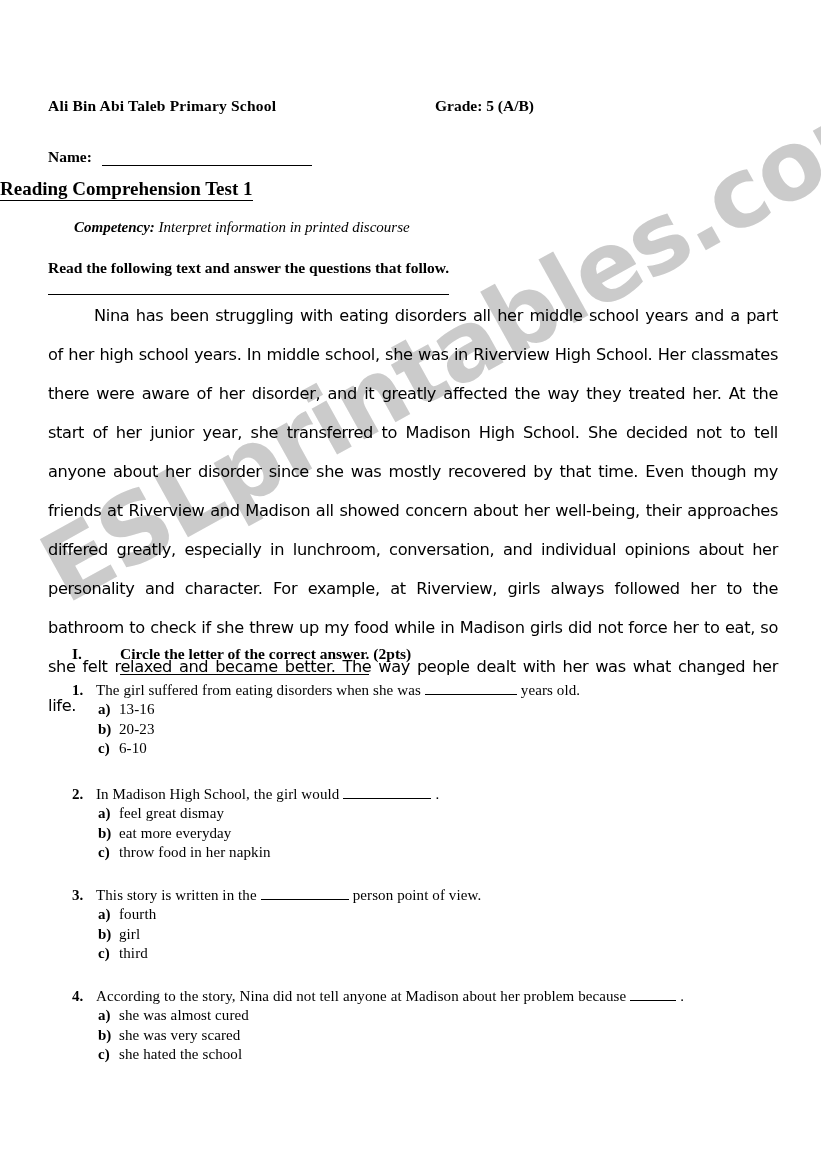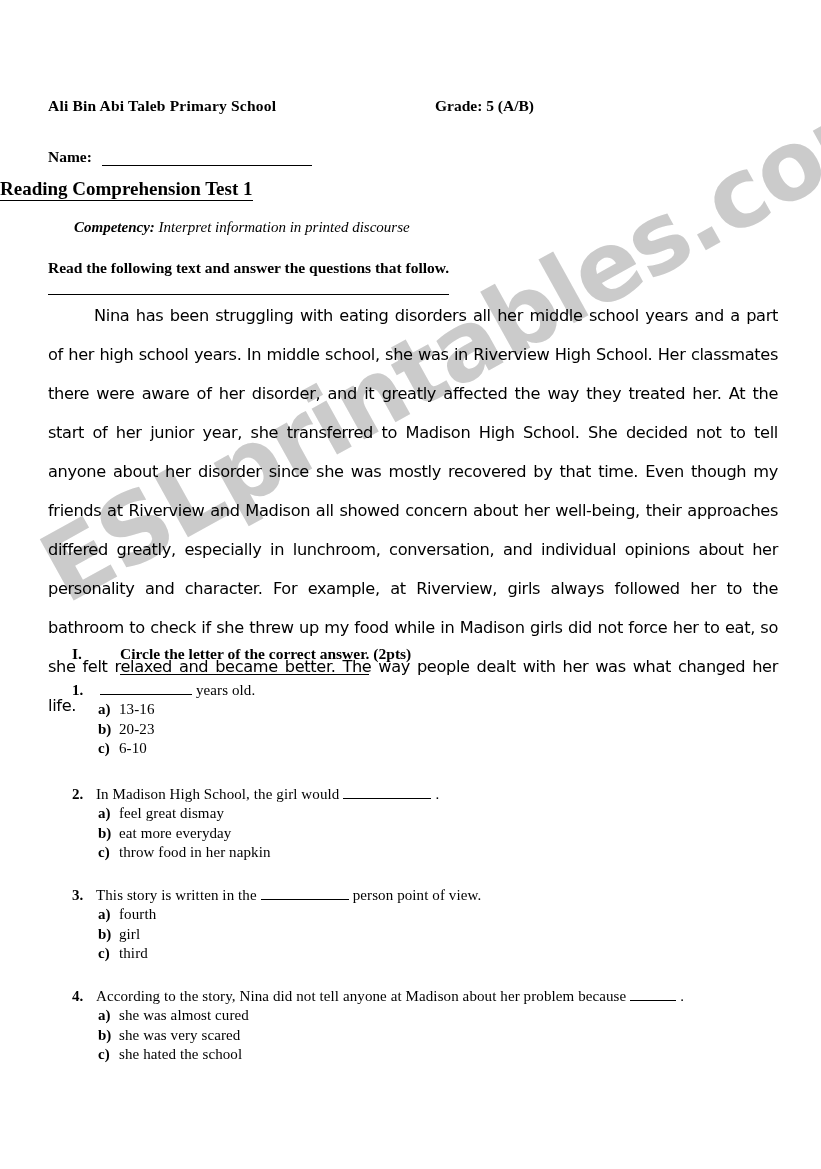--- a/index.html
+++ b/index.html
@@ -261,20 +261,21 @@
 
     <div class="passage">Nina has been struggling with eating disorders all her middle school years and a part of her high school years. In middle school, she was in Riverview High School. Her classmates there were aware of her disorder, and it greatly affected the way they treated her. At the start of her junior year, she transferred to Madison High School. She decided not to tell anyone about her disorder since she was mostly recovered by that time. Even though my friends at Riverview and Madison all showed concern about her well-being, their approaches differed greatly, especially in lunchroom, conversation, and individual opinions about her personality and character. For example, at Riverview, girls always followed her to the bathroom to check if she threw up my food while in Madison girls did not force her to eat, so she felt relaxed and became better. The way people dealt with her was what changed her life.</div>
 
     <div class="section-head">
       <span class="numeral">I.</span><span class="stitle">Circle the letter of the correct answer.</span> <span class="pts">(2pts)</span>
     </div>
 
     <div class="qblock" id="q1">
       <div class="qline">
         <span class="qnum">1.</span>
+        <span class="qtext">The girl suffered from eating disorders when she was</span>
         <span class="blank blank-lg"></span>
         <span class="qtext">years old.</span>
       </div>
       <div class="opts">
         <div class="opt">
           <span class="optletter">a)</span>
           <span class="opttext">13-16</span>
         </div>
         <div class="opt">
           <span class="optletter">b)</span>

